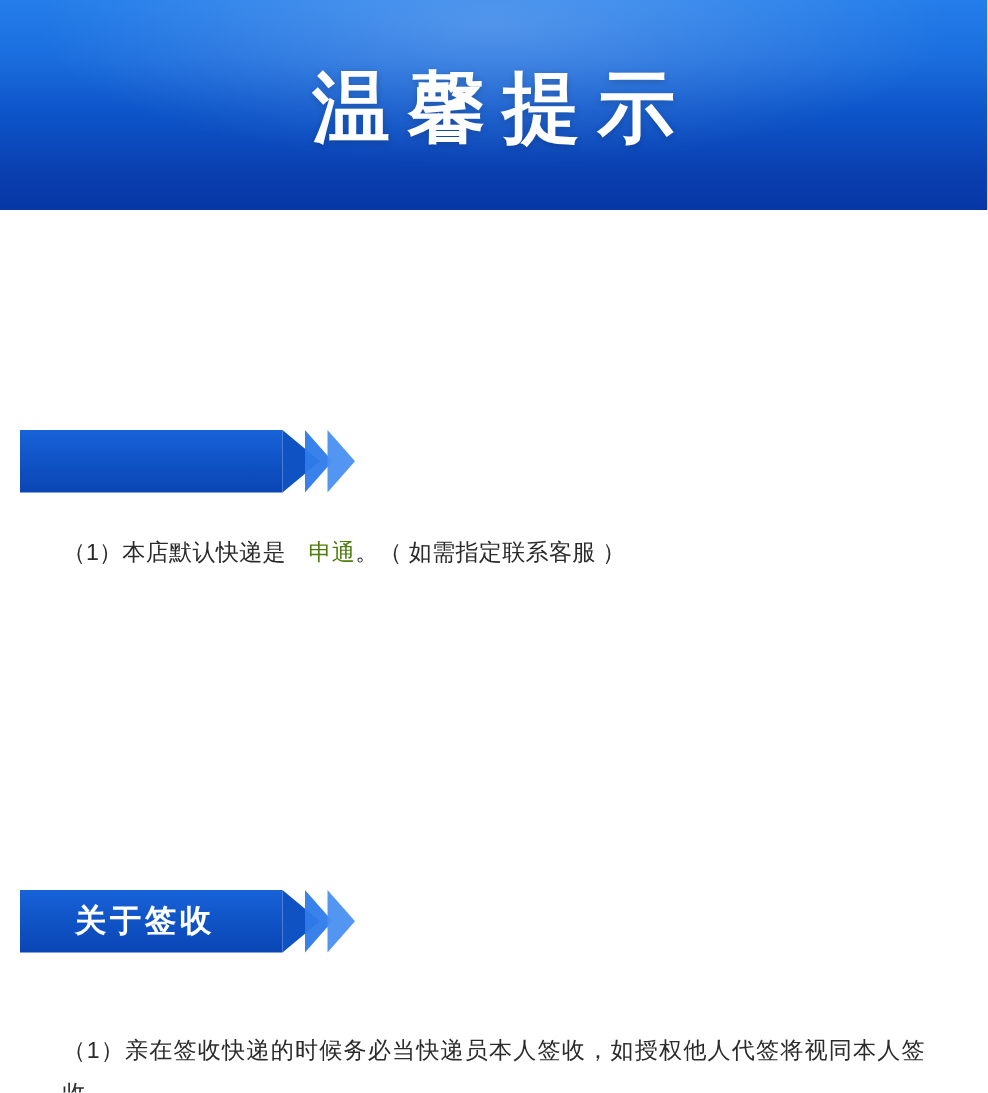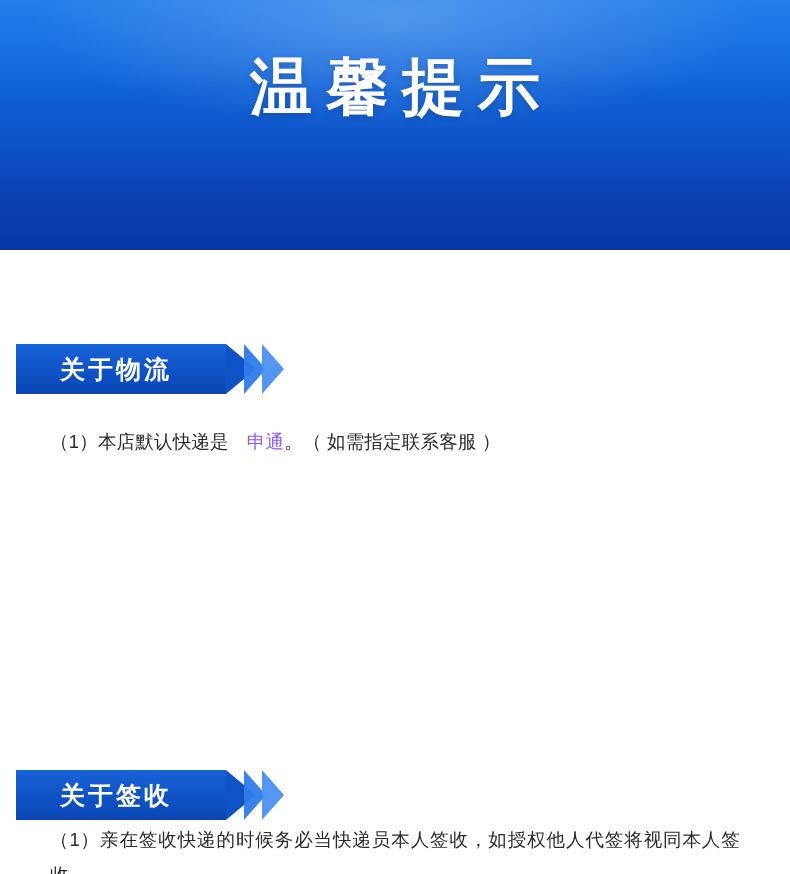--- a/index.html
+++ b/index.html
@@ -12,21 +12,21 @@
     height: 874px;
     font-family: "Liberation Sans", sans-serif;
     overflow: hidden;
     position: relative;
   }
 
   
   .hero {
     position: relative;
     width: 790px;
-    height: 250px;
+    height: 168px;
     background: linear-gradient(180deg, #0b6fe8 0%, #0f66dc 28%, #0c52c6 58%, #0a3fb0 82%, #0737a6 100%);
     overflow: hidden;
   }
   .hero-sheen {
     position: absolute;
     left: 0; top: 0;
     width: 790px; height: 202px;
     background:
       radial-gradient(ellipse 520px 160px at 50% 10%, rgba(255,255,255,0.22) 0%, rgba(255,255,255,0.0) 70%),
       linear-gradient(180deg, rgba(255,255,255,0.10) 0%, rgba(255,255,255,0.0) 45%);
@@ -104,48 +104,47 @@
   }
   .para {
     color: #2b2b2b;
     font-size: 18.5px;
     line-height: 35px;
     letter-spacing: 0.2px;
     margin: 0;
     text-align: justify;
   }
   .link {
-    color: #8b5cf6;
+    color: #4d7c0f;
     text-decoration: none;
     padding-left: 18px;
   }
 </style>
 </head>
 <body>
 
 <div class="hero">
   <div class="hero-sheen"></div>
   <div class="hero-title">温馨提示</div>
 </div>
 
 <div class="section" style="top: 344px;">
   <div class="ribbon">
     <div class="ribbon-body"></div>
     <div class="ribbon-arrow"></div>
     <div class="ribbon-chev c1"></div>
     <div class="ribbon-chev c2"></div>
-    <div class="ribbon-label">关于物流</div>
   </div>
 </div>
 
 <div class="para-block" style="top: 424px;">
   <p class="para">（1）本店默认快递是<a class="link" href="#">申通</a>。（ 如需指定联系客服 ）</p>
 </div>
 
-<div class="section" style="top: 770px;">
+<div class="section" style="top: 712px;">
   <div class="ribbon">
     <div class="ribbon-body"></div>
     <div class="ribbon-arrow"></div>
     <div class="ribbon-chev c1"></div>
     <div class="ribbon-chev c2"></div>
     <div class="ribbon-label">关于签收</div>
   </div>
 </div>
 
 <div class="para-block" style="top: 822px;">

